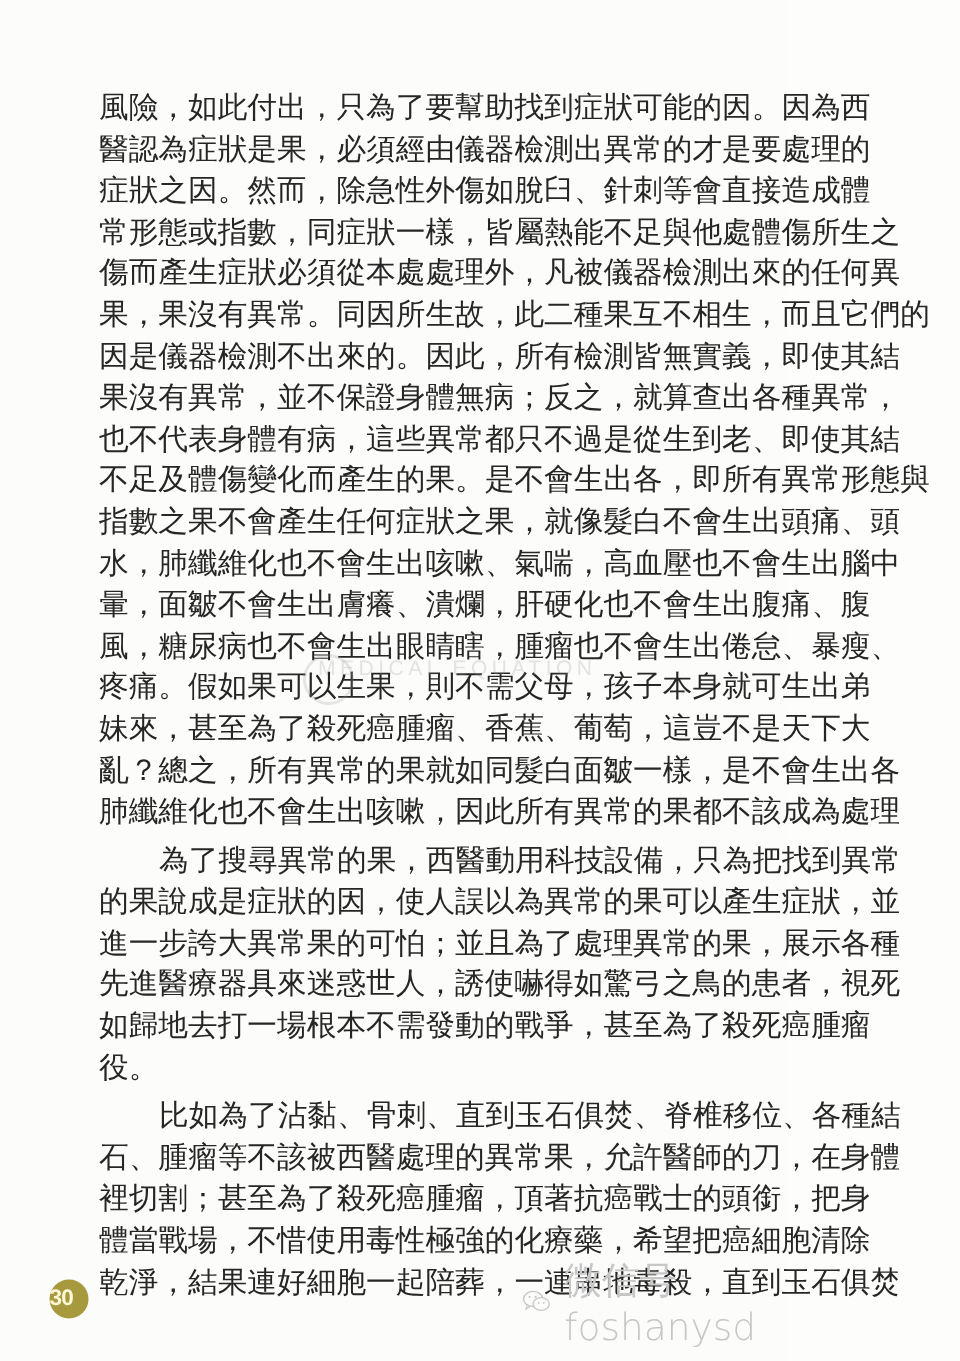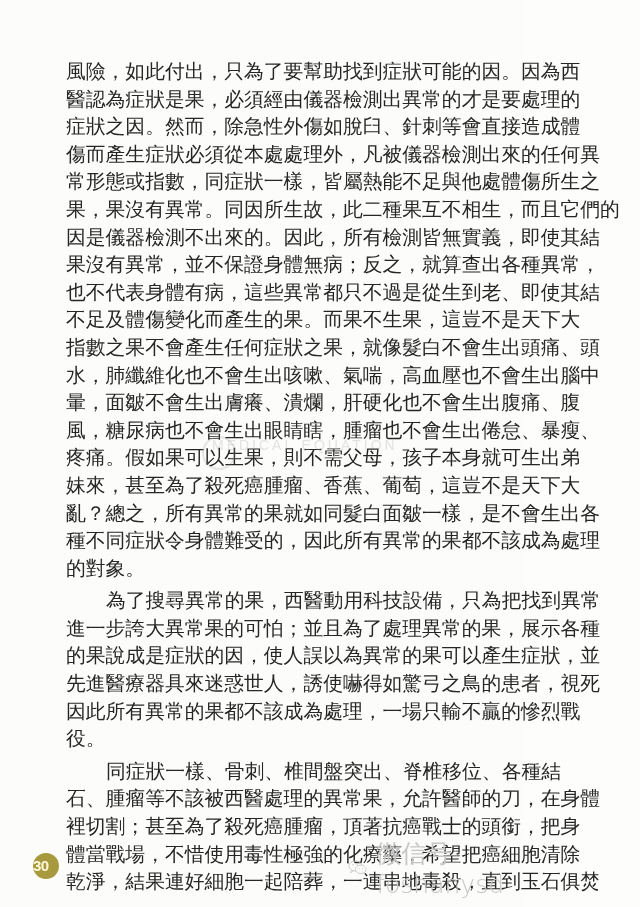--- a/index.html
+++ b/index.html
@@ -101,51 +101,50 @@
 <body>
 
 <div class="page">
 
   <div class="body-text">
 
     <div>
       <span class="line">風險，如此付出，只為了要幫助找到症狀可能的因。因為西</span>
       <span class="line">醫認為症狀是果，必須經由儀器檢測出異常的才是要處理的</span>
       <span class="line">症狀之因。然而，除急性外傷如脫臼、針刺等會直接造成體</span>
+      <span class="line">常形態或指數，同症狀一樣，皆屬熱能不足與他處體傷所生之</span>
       <span class="line">傷而產生症狀必須從本處處理外，凡被儀器檢測出來的任何異</span>
-      <span class="line">常形態或指數，同症狀一樣，皆屬熱能不足與他處體傷所生之</span>
       <span class="line">果，果沒有異常。同因所生故，此二種果互不相生，而且它們的</span>
       <span class="line">因是儀器檢測不出來的。因此，所有檢測皆無實義，即使其結</span>
       <span class="line">果沒有異常，並不保證身體無病；反之，就算查出各種異常，</span>
       <span class="line">也不代表身體有病，這些異常都只不過是從生到老、即使其結</span>
-      <span class="line">不足及體傷變化而產生的果。而果不生果，這豈不是天下大</span>
+      <span class="line">不足及體傷變化而產生的果。是不會生出各，即所有異常形態與</span>
       <span class="line">指數之果不會產生任何症狀之果，就像髮白不會生出頭痛、頭</span>
       <span class="line">水，肺纖維化也不會生出咳嗽、氣喘，高血壓也不會生出腦中</span>
       <span class="line">暈，面皺不會生出膚癢、潰爛，肝硬化也不會生出腹痛、腹</span>
       <span class="line">風，糖尿病也不會生出眼睛瞎，腫瘤也不會生出倦怠、暴瘦、</span>
       <span class="line">疼痛。假如果可以生果，則不需父母，孩子本身就可生出弟</span>
       <span class="line">妹來，甚至為了殺死癌腫瘤、香蕉、葡萄，這豈不是天下大</span>
       <span class="line">亂？總之，所有異常的果就如同髮白面皺一樣，是不會生出各</span>
-      <span class="line">種不同症狀令身體難受的，因此所有異常的果都不該成為處理</span>
-      <span class="line">的對象。</span>
+      <span class="line">肺纖維化也不會生出咳嗽，因此所有異常的果都不該成為處理</span>
     </div>
     <span class="para-gap"></span>
 
     <div>
       <span class="line indent">為了搜尋異常的果，西醫動用科技設備，只為把找到異常</span>
+      <span class="line">的果說成是症狀的因，使人誤以為異常的果可以產生症狀，並</span>
       <span class="line">進一步誇大異常果的可怕；並且為了處理異常的果，展示各種</span>
-      <span class="line">的果說成是症狀的因，使人誤以為異常的果可以產生症狀，並</span>
       <span class="line">先進醫療器具來迷惑世人，誘使嚇得如驚弓之鳥的患者，視死</span>
-      <span class="line">因此所有異常的果都不該成為處理，一場只輸不贏的慘烈戰</span>
+      <span class="line">如歸地去打一場根本不需發動的戰爭，甚至為了殺死癌腫瘤</span>
       <span class="line">役。</span>
     </div>
     <span class="para-gap"></span>
 
     <div>
-      <span class="line indent">同症狀一樣、骨刺、椎間盤突出、脊椎移位、各種結</span>
+      <span class="line indent">比如為了沾黏、骨刺、直到玉石俱焚、脊椎移位、各種結</span>
       <span class="line">石、腫瘤等不該被西醫處理的異常果，允許醫師的刀，在身體</span>
       <span class="line">裡切割；甚至為了殺死癌腫瘤，頂著抗癌戰士的頭銜，把身</span>
       <span class="line">體當戰場，不惜使用毒性極強的化療藥，希望把癌細胞清除</span>
       <span class="line">乾淨，結果連好細胞一起陪葬，一連串地毒殺，直到玉石俱焚</span>
     </div>
   </div>
 
   <div class="watermark">
     <span class="wm-mark"></span>
     <span>MEDICAL EQUATION</span>

